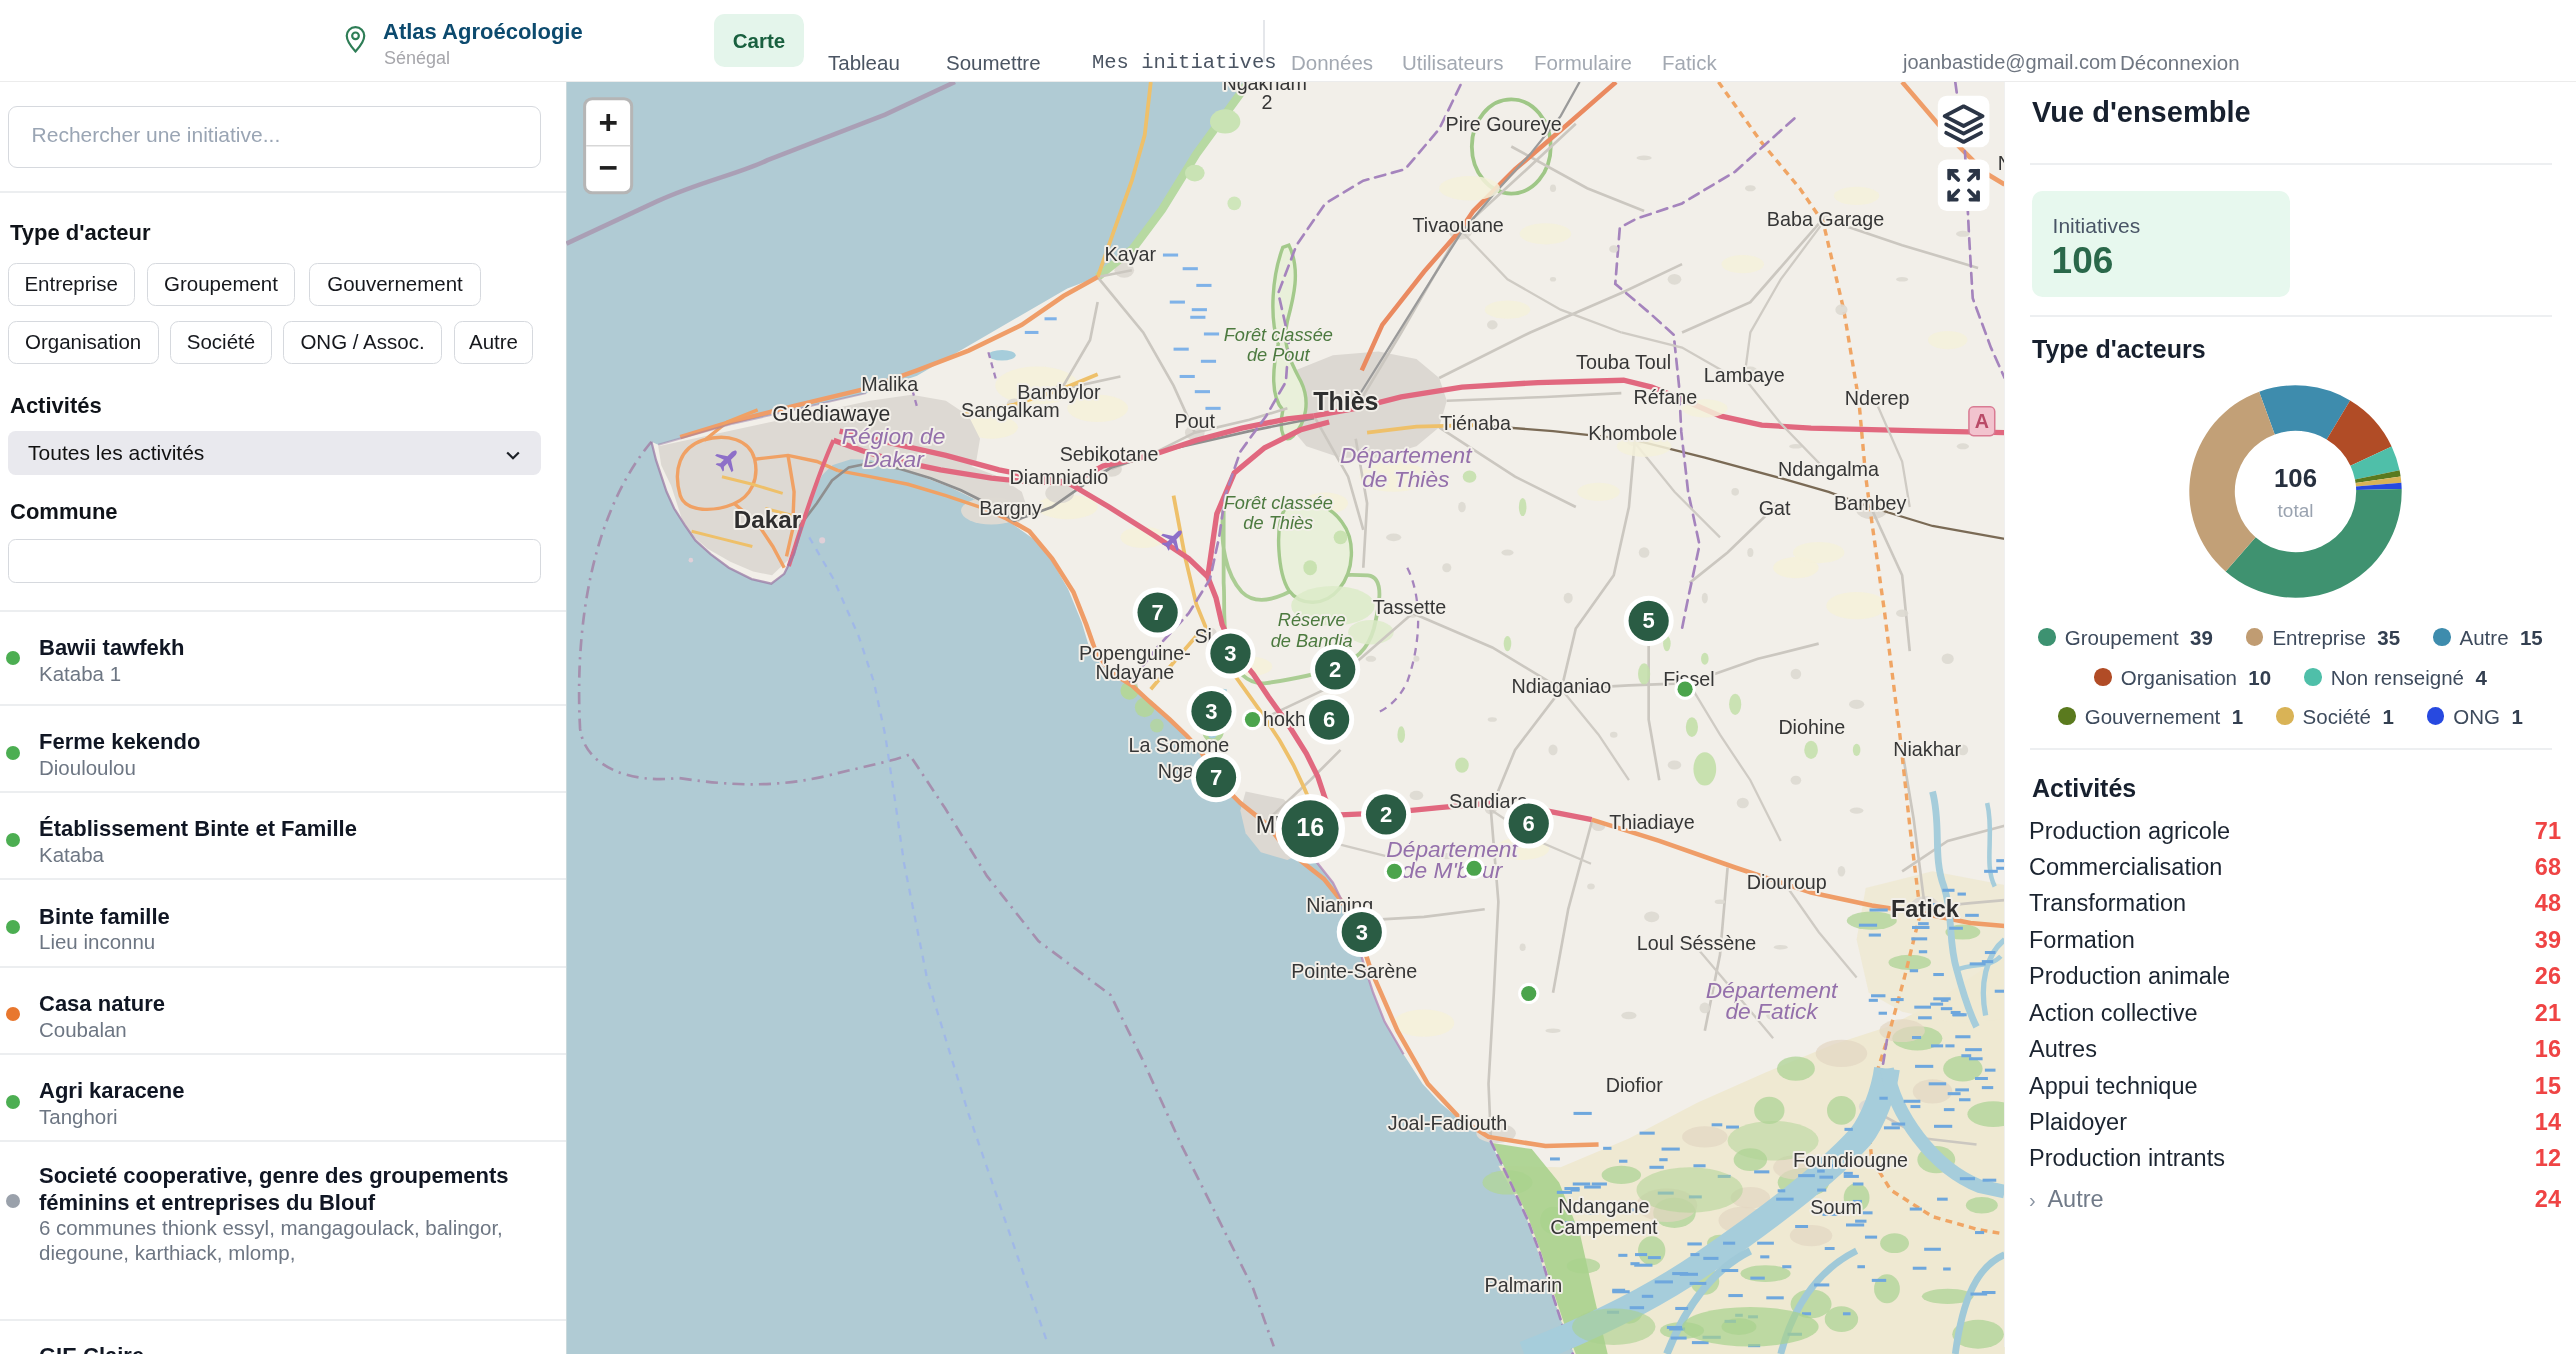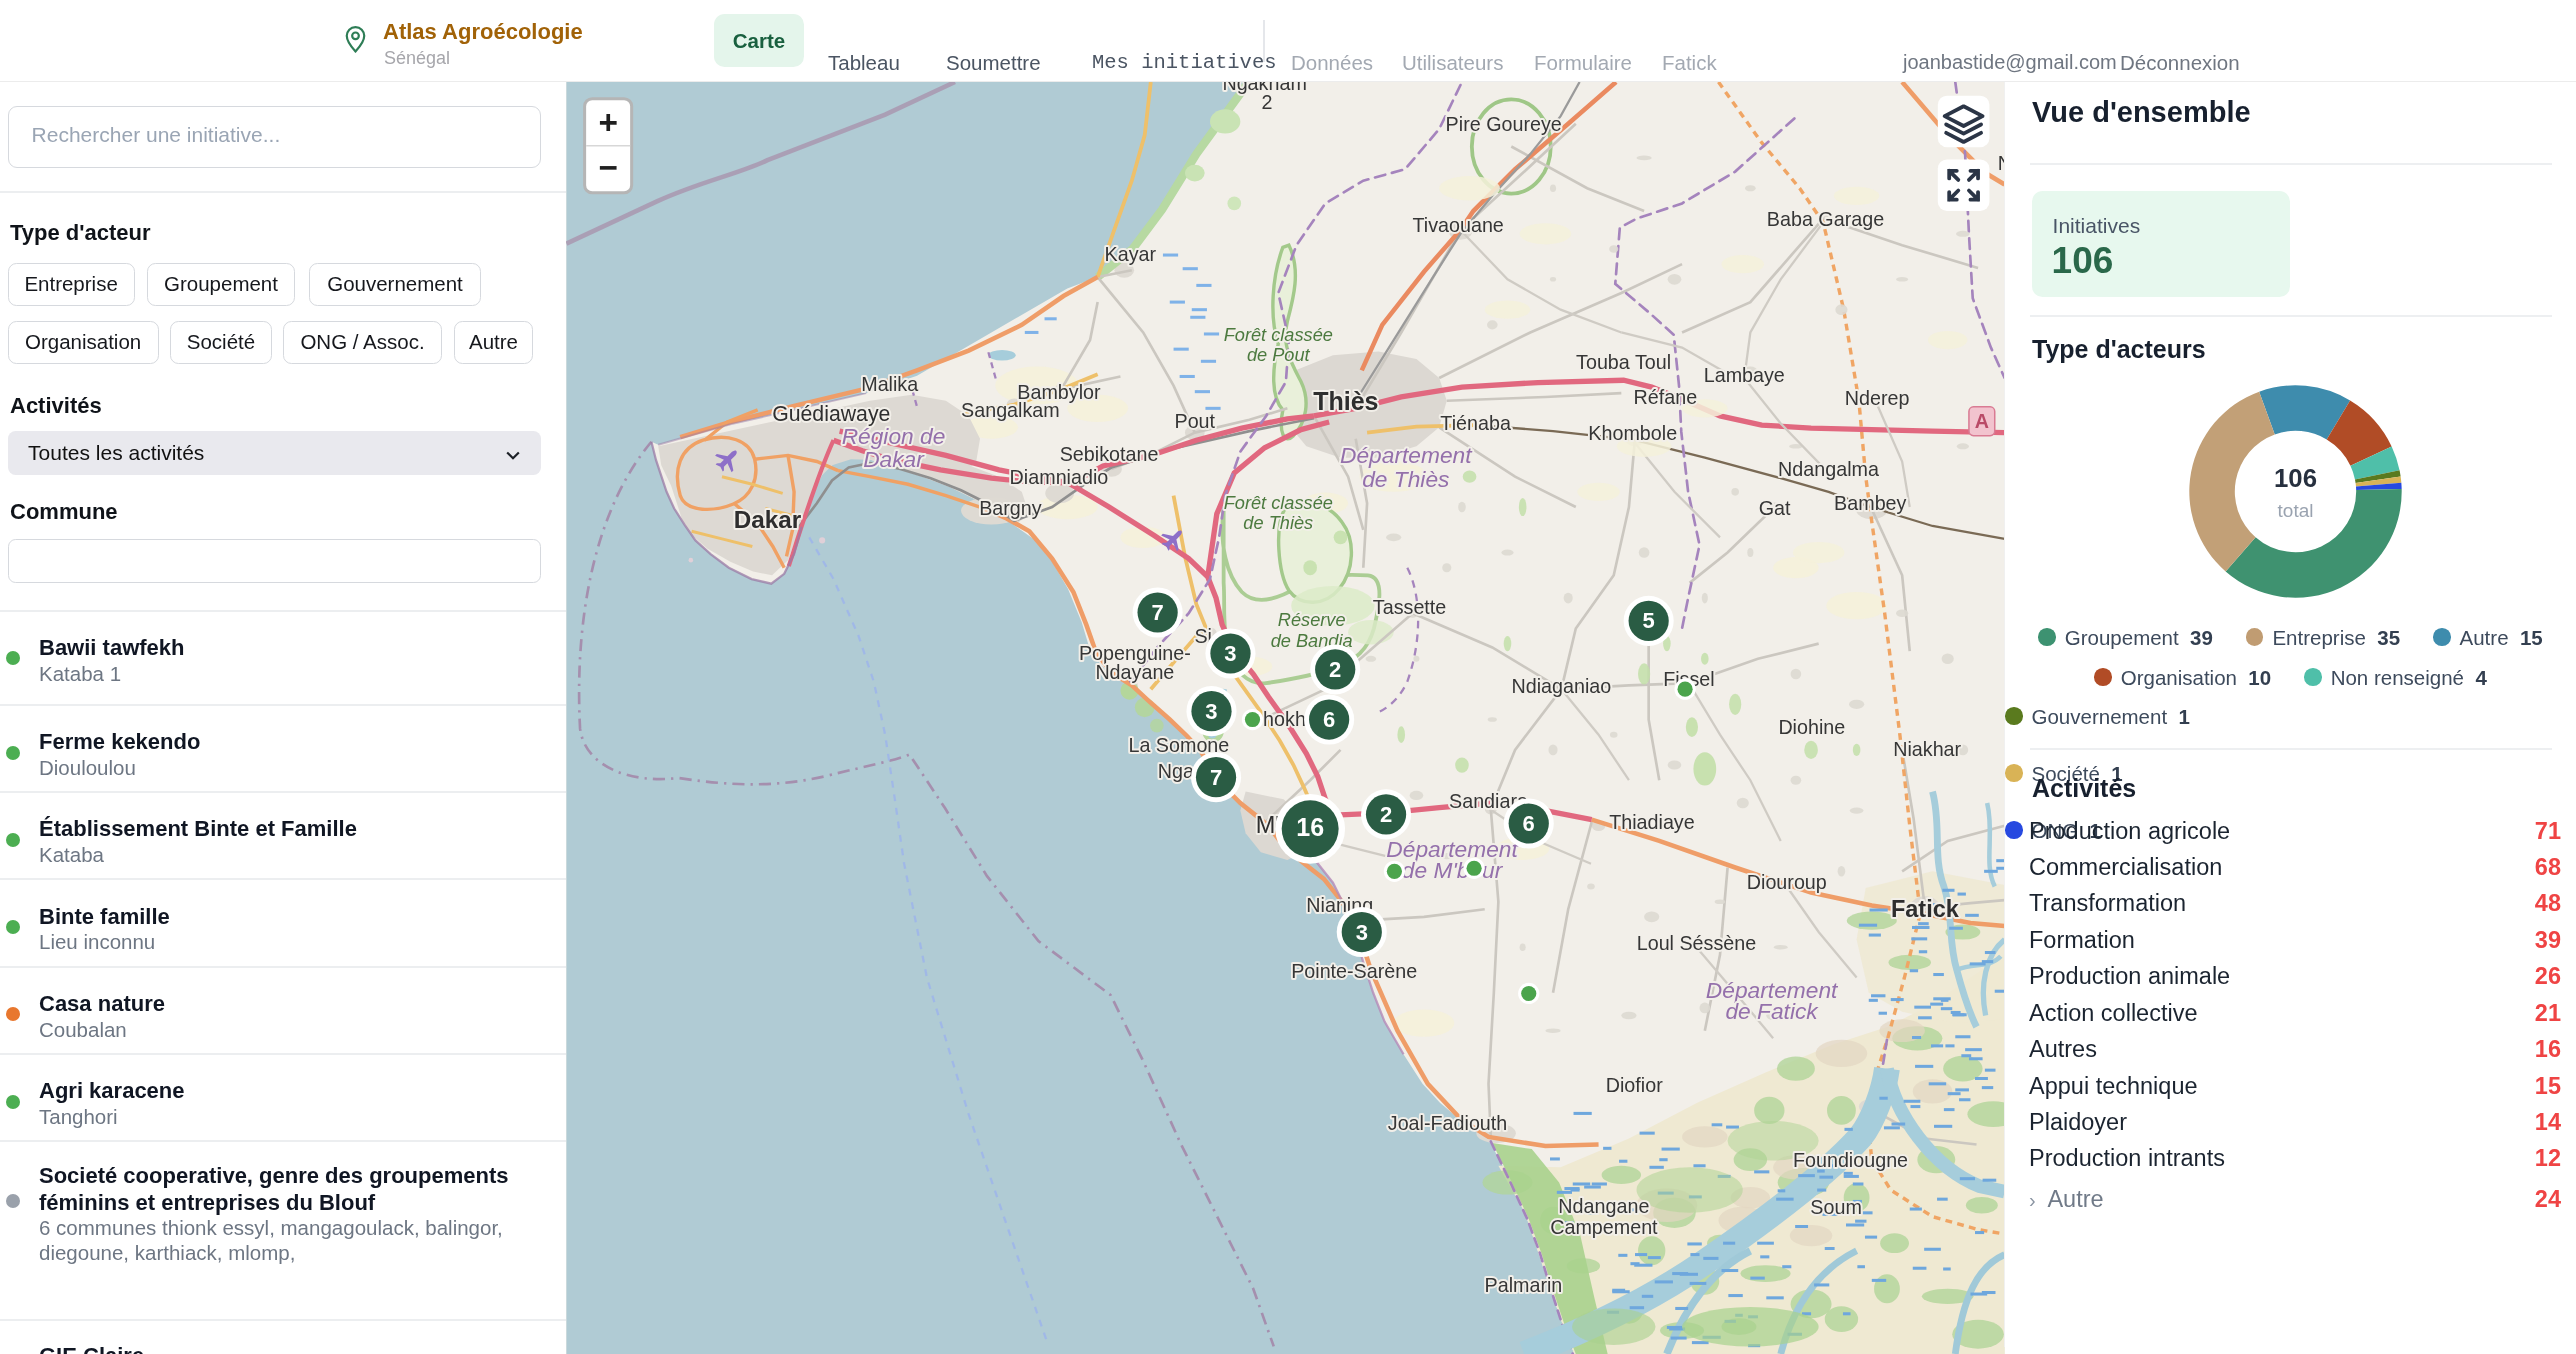--- a/index.html
+++ b/index.html
@@ -1,21 +1,21 @@
 <!DOCTYPE html>
 <html style="font-size:12px"><head>
 <meta charset="utf-8">
 <style>
   * { margin:0; padding:0; box-sizing:border-box; }
   html,body { width:2576px; height:1354px; overflow:hidden; background:#fff;
     font-family:"Liberation Sans", sans-serif; }
   .hdr { position:absolute; left:0; top:0; width:2576px; height:82px; background:#fff;
     border-bottom:1.5px solid #ececec; z-index:30; }
   .logo-pin { position:absolute; left:343px; top:24px; }
-  .logo-t { position:absolute; left:383px; top:19px; font-size:22px; font-weight:700; color:#a16207; }
+  .logo-t { position:absolute; left:383px; top:19px; font-size:22px; font-weight:700; color:#0c4a6e; }
   .logo-s { position:absolute; left:384px; top:48px; font-size:18px; color:#a6a6ab; }
   .nav { position:absolute; top:0; left:0; width:100%; height:82px; }
   .nav span { position:absolute; top:43px; font-size:20.5px; color:#4b5563;margin-top:8px; }
   .pill { position:absolute; left:714px; top:14.4px; width:90px; height:53px; background:#e4f5eb;
     border-radius:10.6px; text-align:center; line-height:53px; font-size:20.5px; font-weight:600; color:#19603f; }
   .nav .dim { color:#a3a9b2; }
   .vline { position:absolute; left:1263px; top:20px; height:42px; width:1.5px; background:#e5e7eb; }
 
   .sidebar { position:absolute; left:0; top:82px; width:566px; height:1272px; background:#fff; z-index:20; }
   .srch { position:absolute; left:7.6px; top:23.5px; width:533px; height:62px; border:1.5px solid #d6d9de;
@@ -742,21 +742,21 @@
     </svg>
   <div class="leg" style="top:551px;">
     <span><i style="background:#3d9271;"></i>Groupement&nbsp; <b>39</b></span>
     <span><i style="background:#c09c72;"></i>Entreprise&nbsp; <b>35</b></span>
     <span><i style="background:#3e8cad;"></i>Autre&nbsp; <b>15</b></span>
   </div>
   <div class="leg" style="top:591px;">
     <span><i style="background:#b14c26;"></i>Organisation&nbsp; <b>10</b></span>
     <span><i style="background:#4fbfa9;"></i>Non renseigné&nbsp; <b>4</b></span>
   </div>
-  <div class="leg" style="top:630px;flex-direction:column;">
+  <div class="leg" style="top:630px;">
     <span><i style="background:#5a7a1e;"></i>Gouvernement&nbsp; <b>1</b></span>
     <span><i style="background:#d9b356;"></i>Société&nbsp; <b>1</b></span>
     <span><i style="background:#2749e0;"></i>ONG&nbsp; <b>1</b></span>
   </div>
   <div class="rdiv" style="top:673px;"></div>
   <div class="rp-h2" style="top:699px;">Activités</div>
   <div id="acts">
       <div class="act-row" style="top:743px;">Production agricole<b>71</b></div>
       <div class="act-row" style="top:779px;">Commercialisation<b>68</b></div>
       <div class="act-row" style="top:815px;">Transformation<b>48</b></div>

